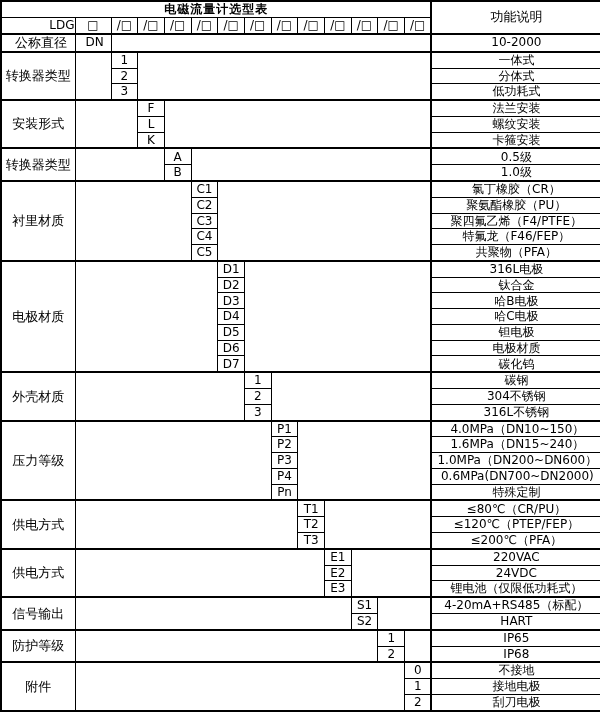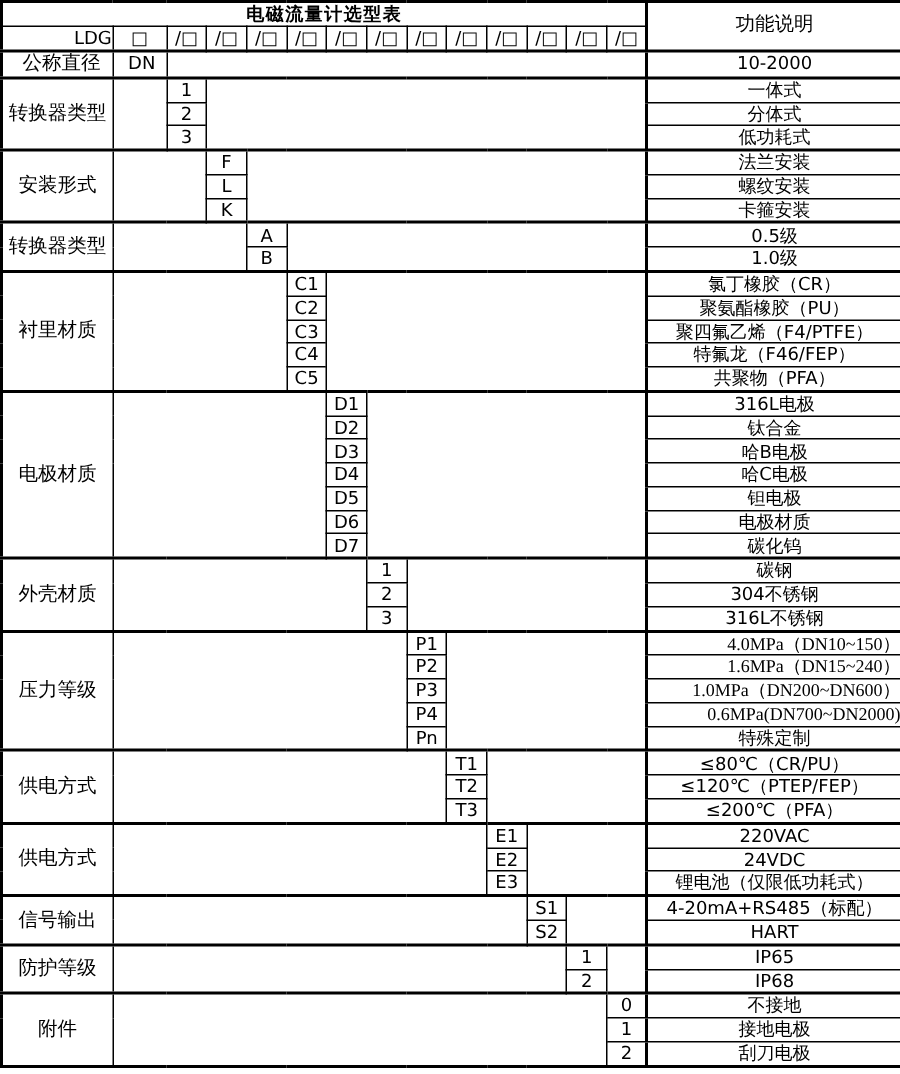--- a/index.html
+++ b/index.html
@@ -54,23 +54,22 @@
     text-align: center;
     padding-left: 3px;
   }
   td.code-slot, td.code-box {
     font-size: 12px;
   }
   td.desc {
     border-left: 2px solid #000000;
   }
   td.desc.left {
-    text-align: right;
+    text-align: center;
     padding-left: 2px;
-    font-family: Liberation Serif, serif;
   }
   tr.group-start td {
     border-top: 2px solid #000000;
   }
 </style>
 </head>
 <body>
 
 <table class="sel">
   <colgroup>

